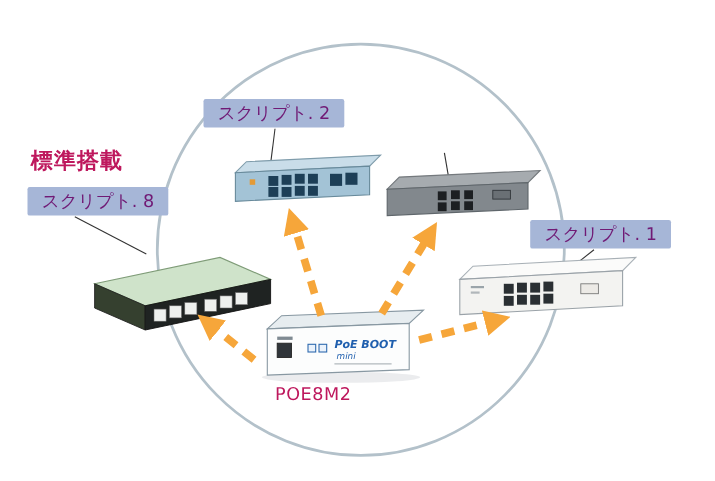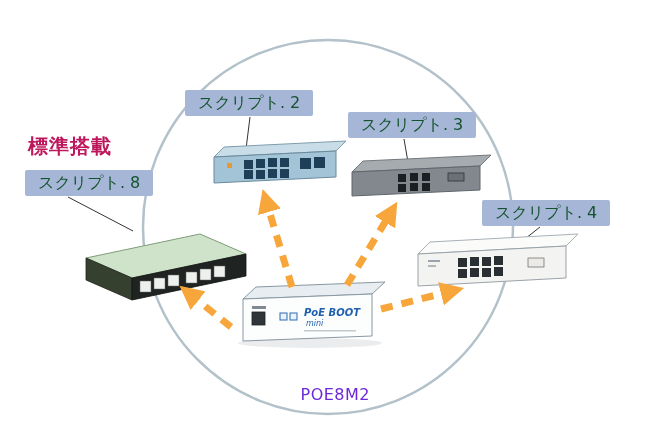--- a/index.html
+++ b/index.html
@@ -2,43 +2,42 @@
 <html><head>
 <meta charset="utf-8">
 <style>
   html,body{margin:0;padding:0;}
   body{font-family:"DejaVu Sans","Liberation Sans",sans-serif;background:#ffffff;}
   .stage{position:relative;width:650px;height:437px;background:#ffffff;overflow:hidden;}
   .stage > svg{position:absolute;left:0;top:0;}
   .chip{
     position:absolute;
     background:#a6b6d7;
-    color:#14532d;
+    color:#701a75;
     font-size:16px;
     line-height:1.25;
     padding:3px 13px;
     white-space:nowrap;
     border-radius:2px;
   }
   .standard{
     position:absolute;
     color:#be185d;
     font-size:20px;
     font-weight:700;
     letter-spacing:1px;
     white-space:nowrap;
   }
   .model{
     position:absolute;
-    color:#6d28d9;
+    color:#be185d;
     font-size:16px;
     letter-spacing:.5px;
     width:120px;
-    text-align:right;
-    margin-top:36px;
+    text-align:left;
   }
 </style>
 </head>
 <body>
 
 <div class="stage">
 
   <svg width="650" height="437" viewBox="0 0 650 437">
     <defs>
       <marker id="ah" viewBox="0 0 10 10" refX="6.5" refY="5" markerWidth="3.4" markerHeight="3.4" orient="auto">
@@ -127,18 +126,17 @@
     <line x1="347" y1="285" x2="393" y2="209" stroke="#f6a63a" stroke-width="7" stroke-dasharray="12 9" marker-end="url(#ah)"></line>
     <line x1="381" y1="309" x2="456" y2="290" stroke="#f6a63a" stroke-width="7" stroke-dasharray="12 9" marker-end="url(#ah)"></line>
   </svg>
 
   <div class="standard" style="left:28px;top:133px;">標準搭載</div>
 
   <div class="chip" style="left:25px;top:170px;">スクリプト. 8</div>
 
   <div class="chip" style="left:185px;top:90px;">スクリプト. 2</div>
 
-  <div class="chip" style="left:348px;top:112px;">スクリプト. 3</div>
 
-  <div class="chip" style="left:482px;top:200px;">スクリプト. 4</div>
+  <div class="chip" style="left:482px;top:200px;">スクリプト. 1</div>
 
   <div class="model" style="left:250px;top:349px;">POE8M2</div>
 </div>
 
 </body></html>

